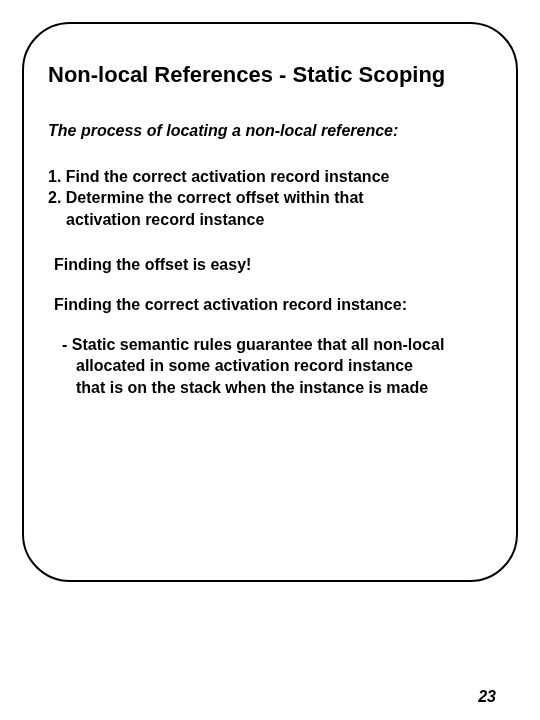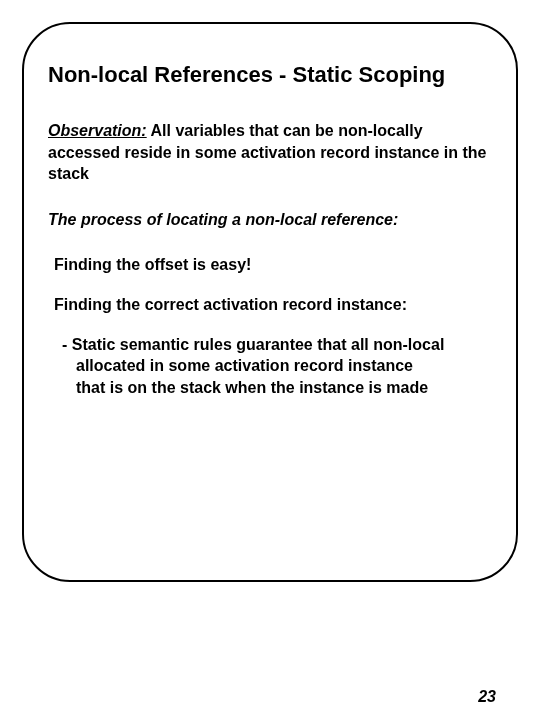--- a/index.html
+++ b/index.html
@@ -70,28 +70,30 @@
     font-style: italic;
   }
 </style>
 </head>
 <body>
 
 <div class="slide-frame">
 
   <div class="title">Non-local References - Static Scoping</div>
 
-  <div class="para">
-    <span class="obs-label">Observation:</span><span> All variables that can be non-locally accessed reside in some activation record instance in the stack</span>
-  </div>
 
   <div class="para">
     <span class="process-label">The process of locating a non-local reference:</span>
   </div>
 
+  <div class="list">
+    <div>1. Find the correct activation record instance</div>
+    <div>2. Determine the correct offset within that</div>
+    <div class="line2">activation record instance</div>
+  </div>
 
   <div class="sub">Finding the offset is easy!</div>
 
   <div class="sub">Finding the correct activation record instance:</div>
 
   <div class="rule">
     <span>- Static semantic rules guarantee that all non-local</span>
     <span class="cont">allocated in some activation record instance</span>
     <span class="cont">that is on the stack when the instance is made</span>
   </div>

